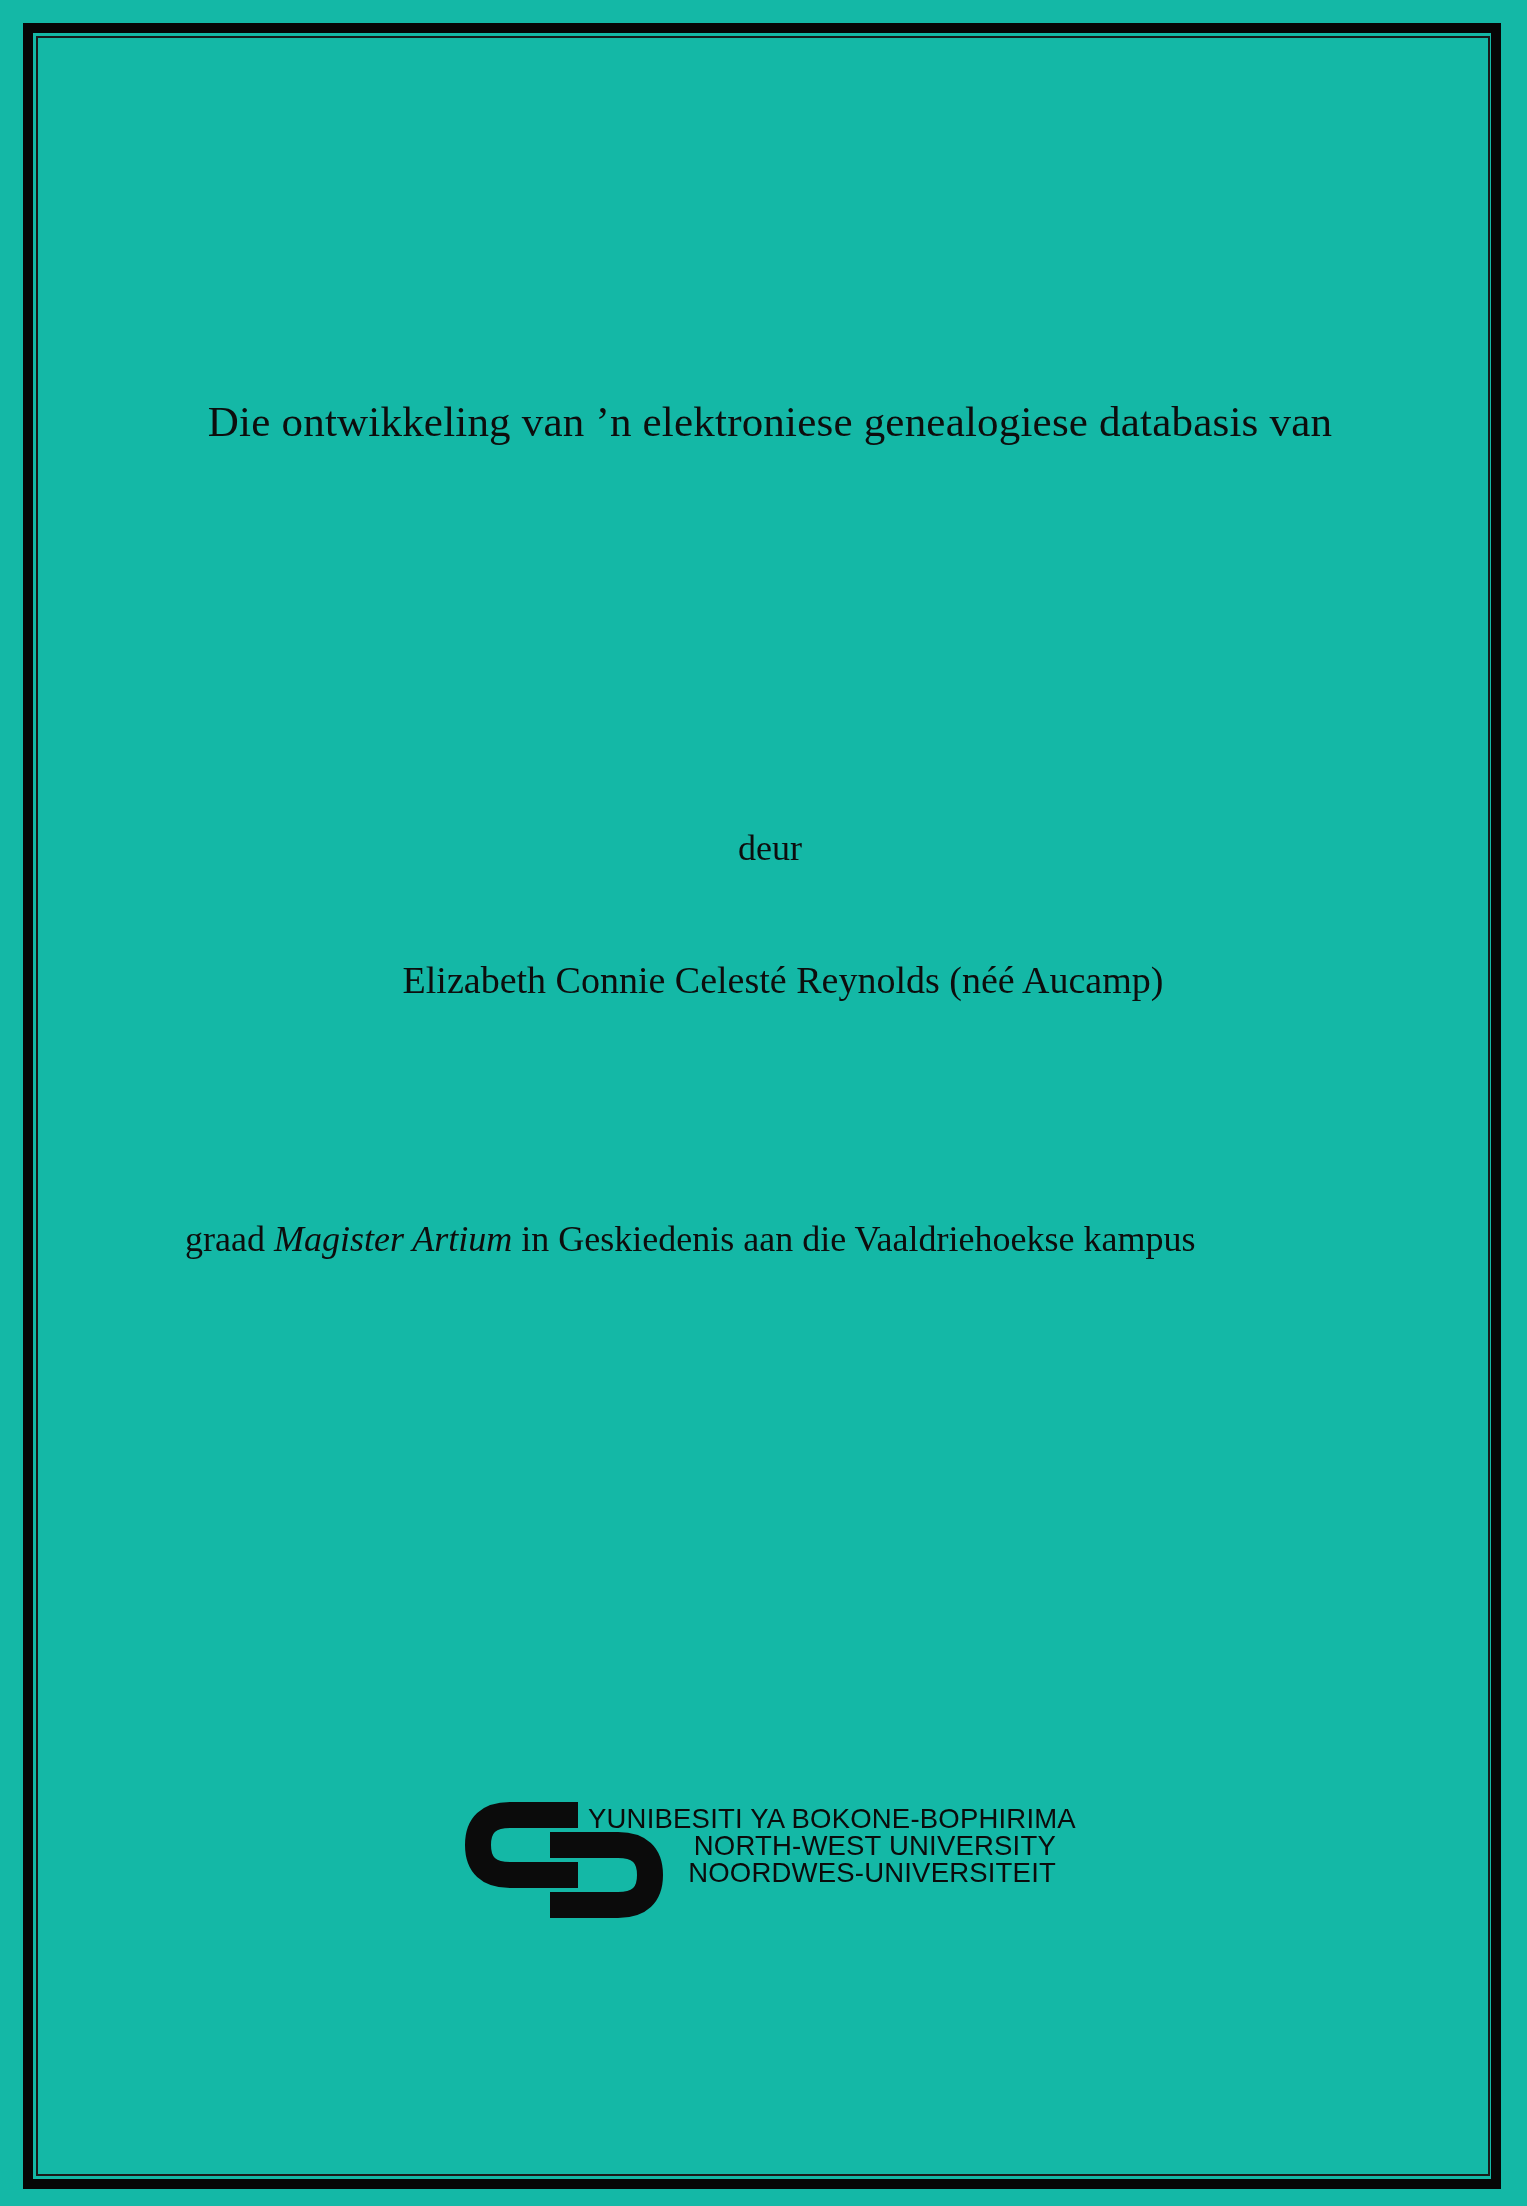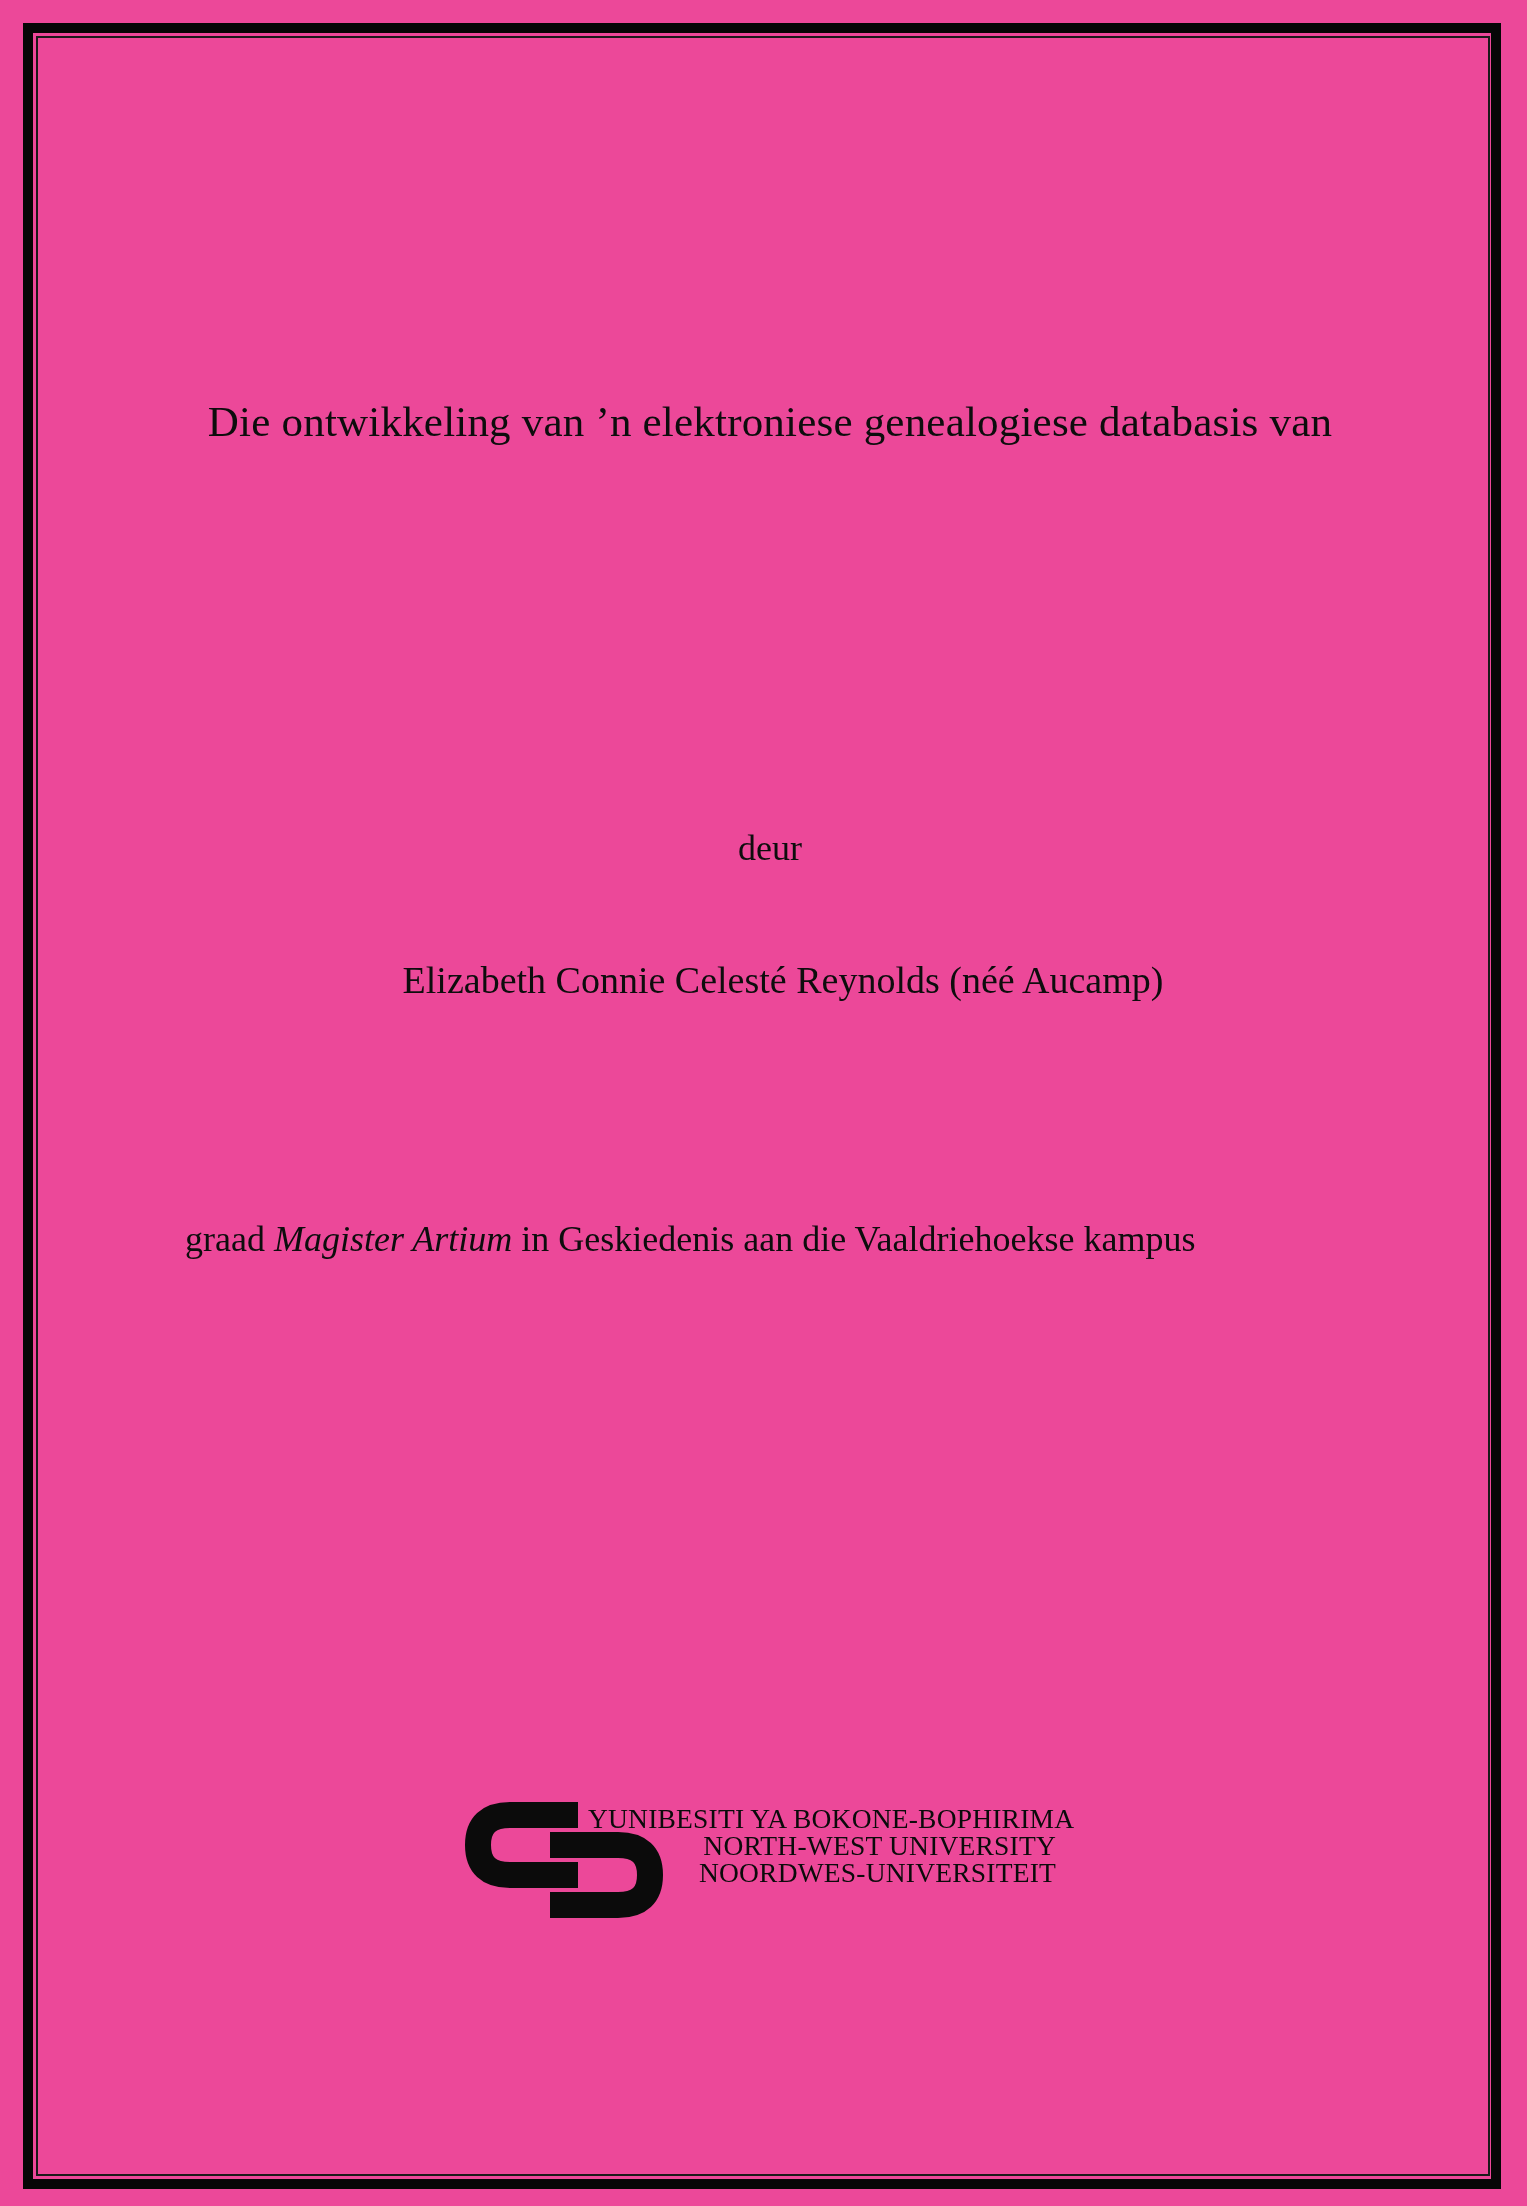--- a/index.html
+++ b/index.html
@@ -4,21 +4,21 @@
 <style>
   html, body {
     margin: 0;
     padding: 0;
     background: #e8e8e8;
   }
   .sheet {
     position: relative;
     width: 1527px;
     height: 2206px;
-    background: #ec4899;
+    background: #14b8a6;
     overflow: hidden;
     font-family: "Liberation Serif", "DejaVu Serif", serif;
     color: #0d0d0d;
   }
   .frame-outer {
     position: absolute;
     left: 23px; top: 23px; right: 26px; bottom: 17px;
     border: 10px solid #060606;
   }
   .frame-inner {
@@ -77,21 +77,21 @@
     left: 464px; top: 1801px; width: 600px; height: 140px;
   }
   .logo-mark {
     position: absolute;
     left: 0; top: 0;
   }
   .logo-text {
     position: absolute;
     left: 124px; top: 4px; width: 468px;
     text-align: right;
-    font-family: Liberation Serif, serif;
+    font-family: Liberation Sans, sans-serif;
     font-size: 27.5px;
     line-height: 27px;
     font-weight: 400;
     letter-spacing: 0.2px;
     color: #0b0b0b;
     white-space: nowrap;
   }
 </style>
 </head>
 <body>

